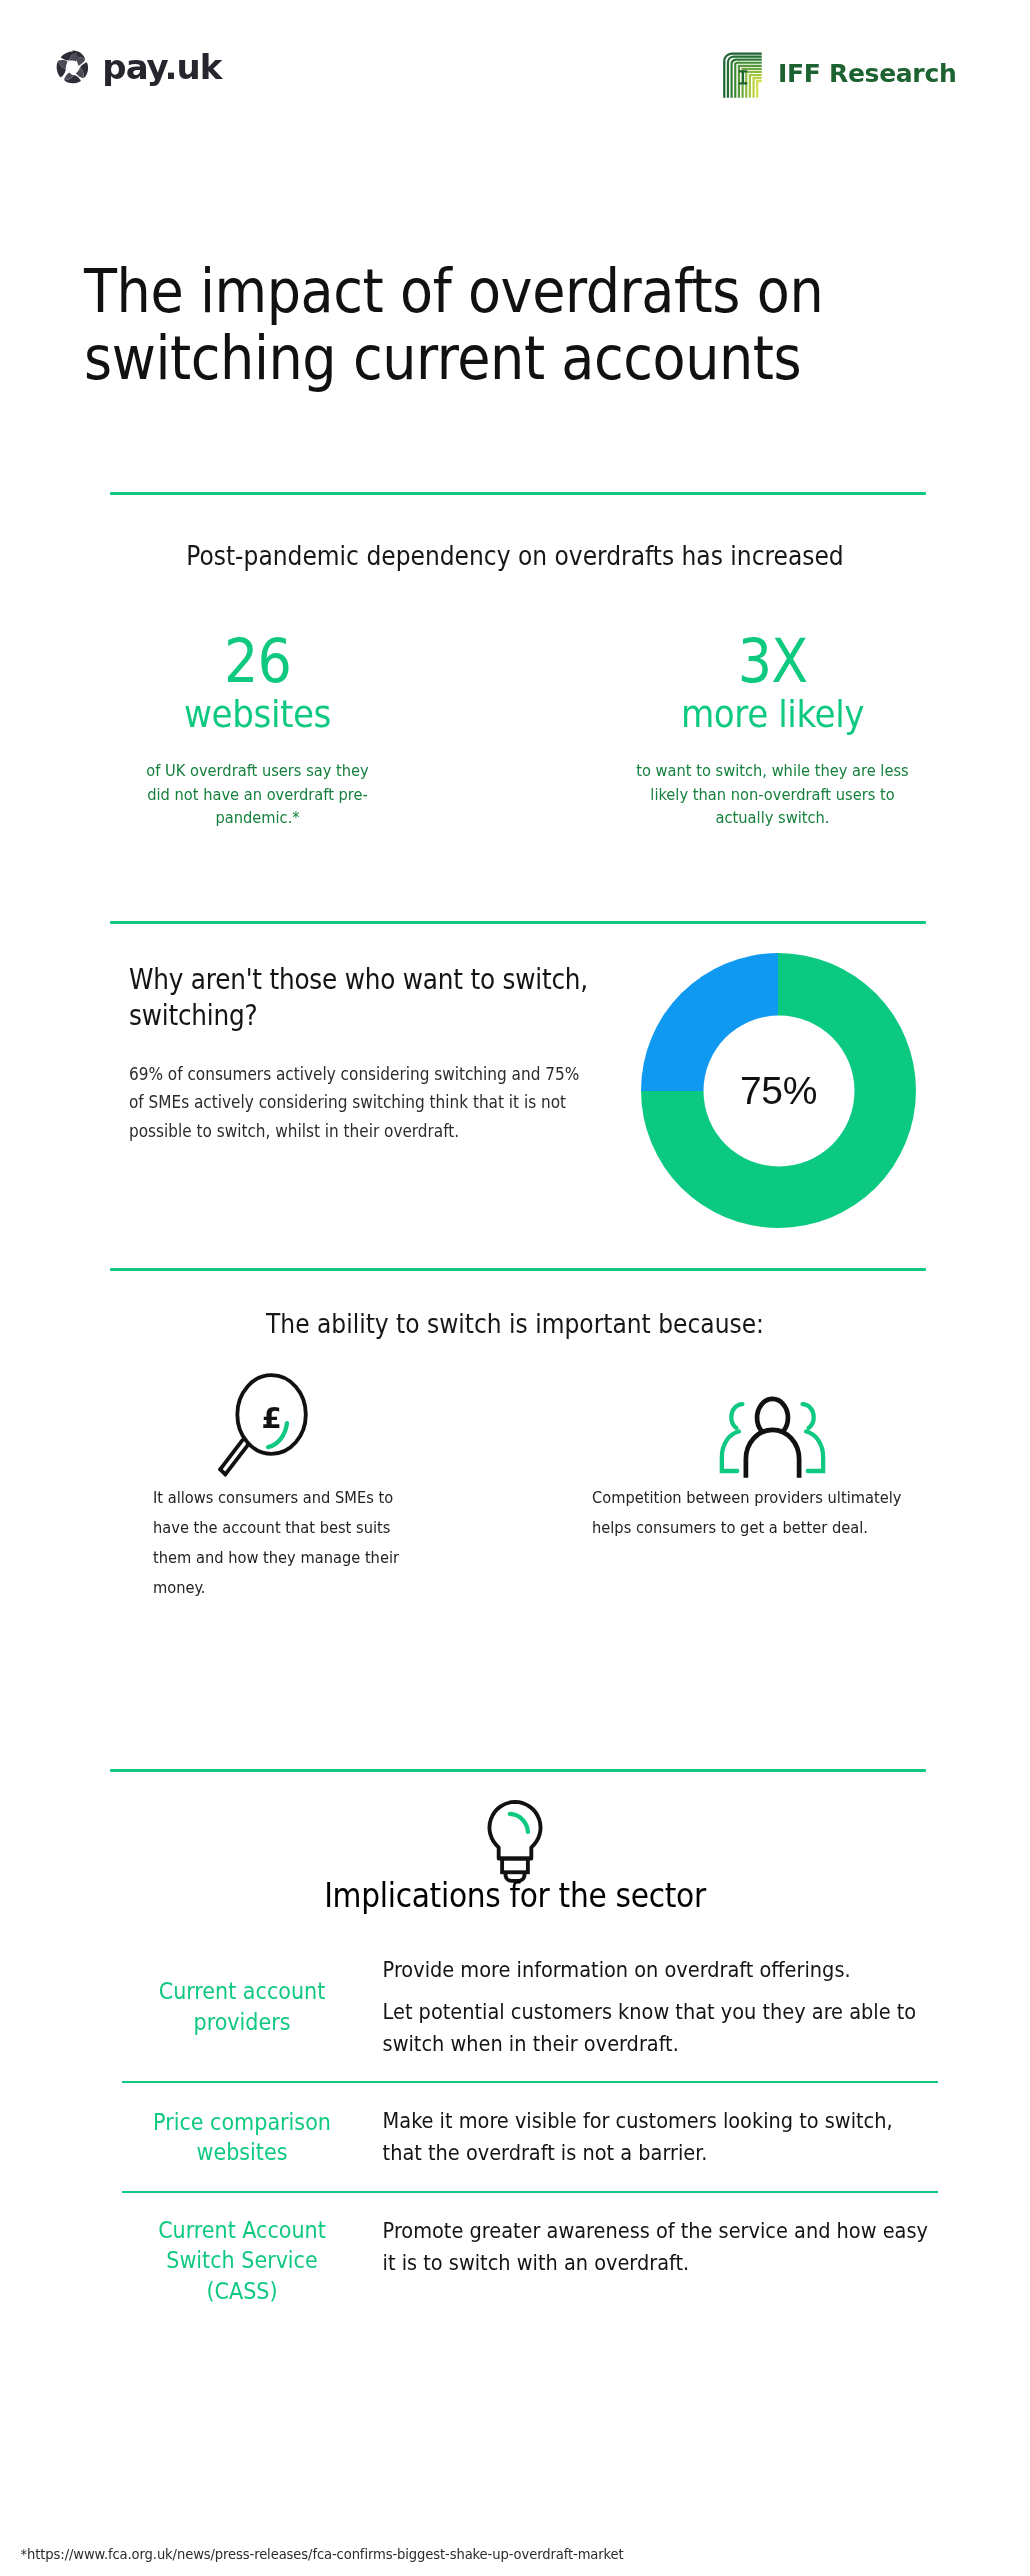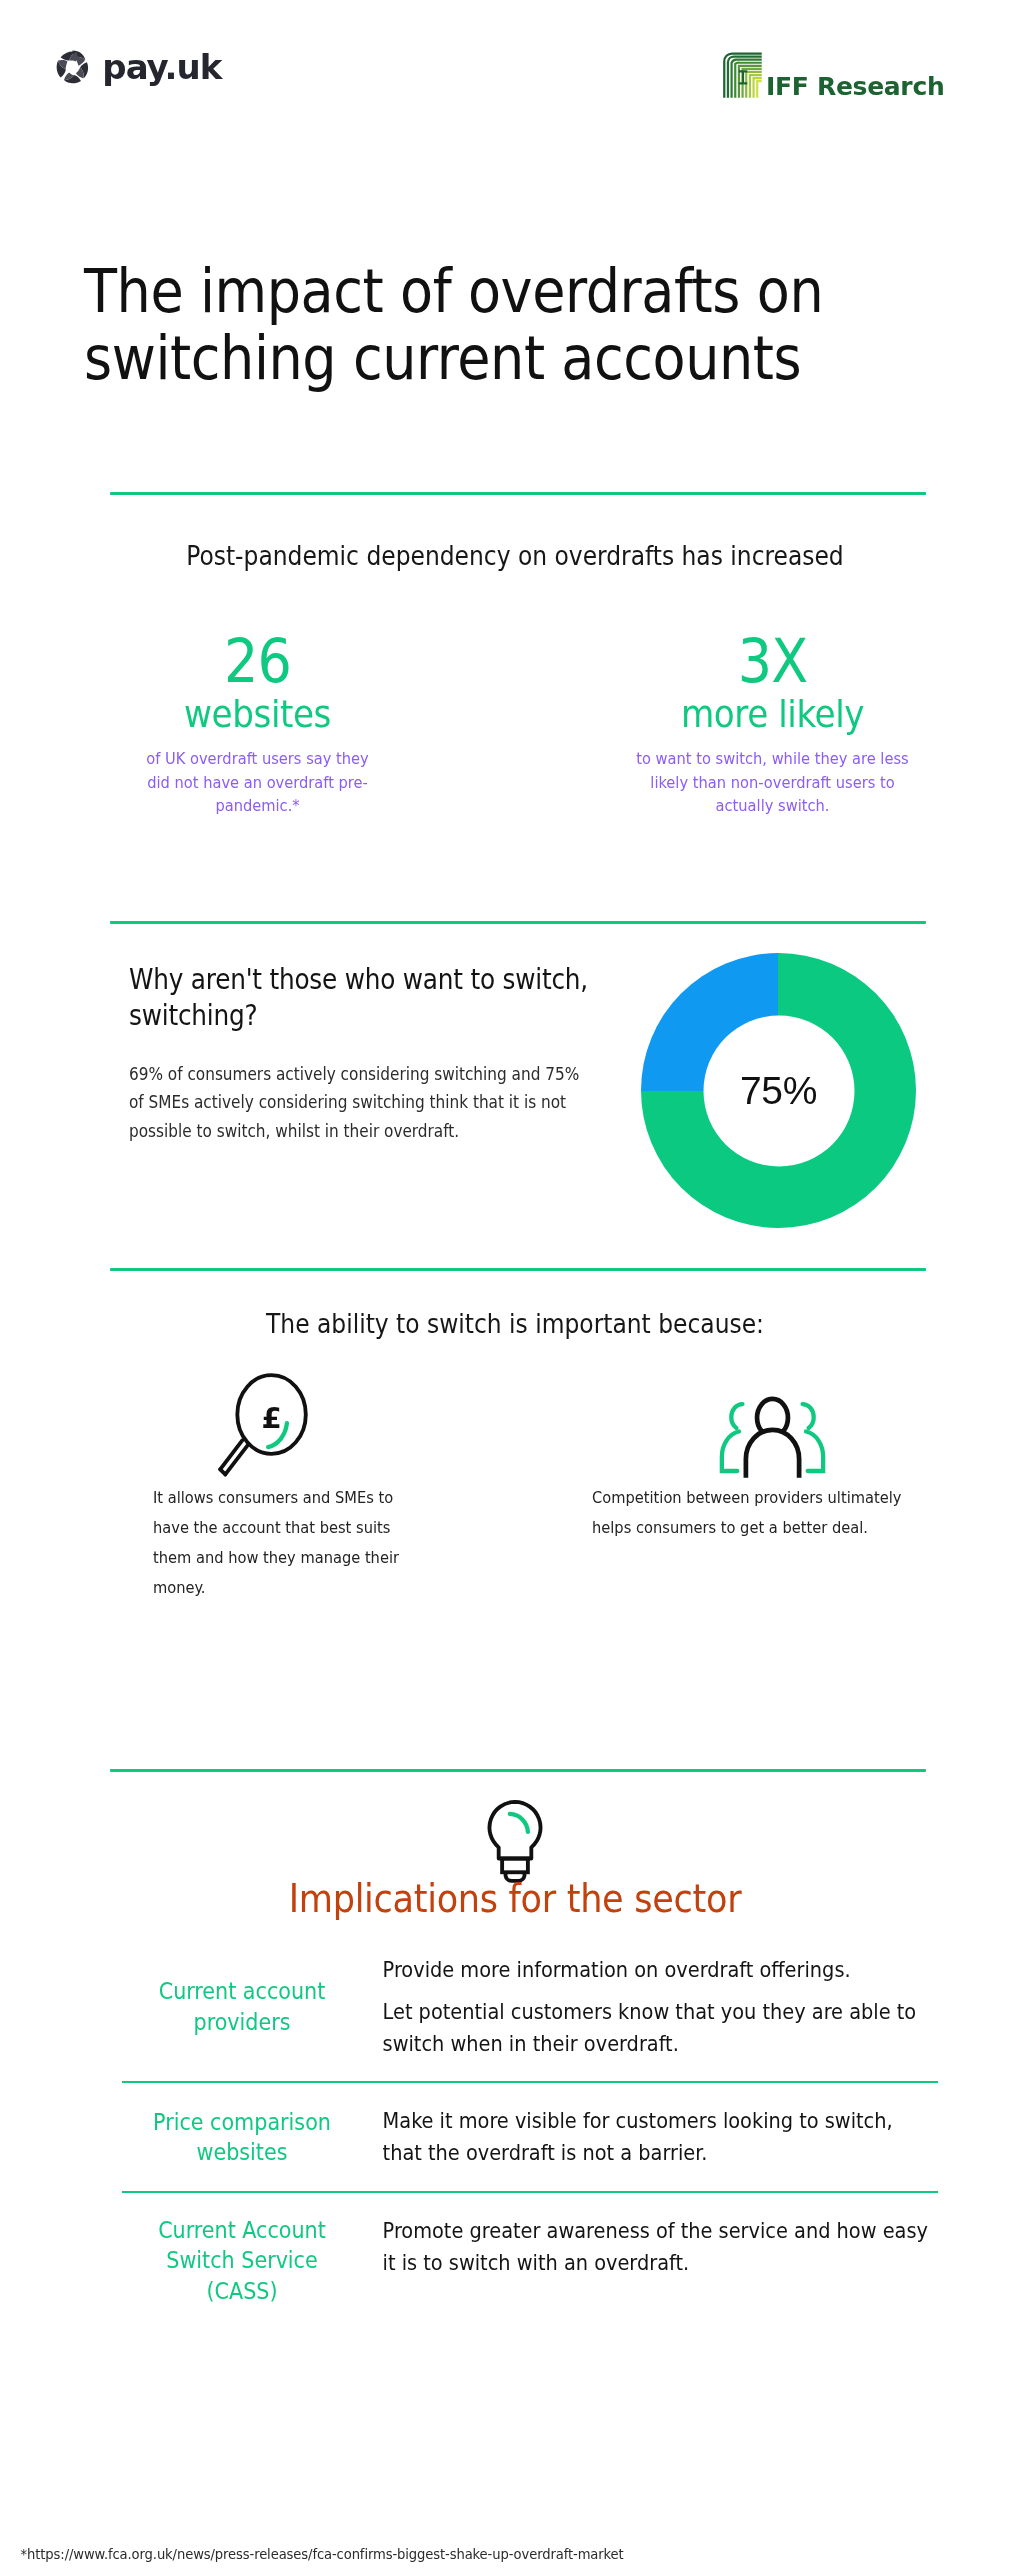--- a/index.html
+++ b/index.html
@@ -24,21 +24,21 @@
   .payuk-mark { width:39px; height:39px; position:relative; }
   .payuk-mark svg { display:block; }
   .payuk-word {
     font-family:"DejaVu Sans","Liberation Sans",sans-serif;
     font-weight:bold; font-size:34px; letter-spacing:-1px;
     color:#26262f; line-height:1;
   }
 
   .iff-logo {
     position:absolute; left:720px; top:1.7px;
-    display:flex; align-items:flex-end; 
+    display:flex; align-items:center; gap:12px;
   }
   .iff-mark { width:46px; height:50px; }
   .iff-word {
     font-family:"DejaVu Sans","Liberation Sans",sans-serif;
     font-weight:bold; font-size:25px; color:#1d6332; letter-spacing:-0.3px;
     line-height:1;
   }
 
   
   .main-title {
@@ -69,22 +69,22 @@
   .stat { width:50%; text-align:center; }
   .stat-big {
     font-size:60px; line-height:1.0; font-weight:300; color:#0FC981;
     letter-spacing:-0.9px;
   }
   .stat-mid {
     font-size:38px; line-height:1.12; font-weight:300; color:#0FC981;
     letter-spacing:-0.4px; margin-top:1.7px;
   }
   .stat-desc {
-    margin-top:12px; font-size:16.3px; line-height:1.45; font-weight:400;
-    color:#8b5cf6;
+    margin-top:24px; font-size:16.3px; line-height:1.45; font-weight:400;
+    color:#15803d;
   }
   .stat-1 .stat-desc { padding:0 146px; }
   .stat-2 .stat-desc { padding:0 120px; }
 
   
   .why-block { position:absolute; left:129px; top:962px; width:481px; }
   .why-title {
     font-size:27.5px; font-weight:300; line-height:1.3; color:#141414;
     letter-spacing:-0.2px;
   }
@@ -124,21 +124,21 @@
   .reason-1 .reason-text { padding-left:153px; padding-right:101px; }
   .reason-2 .reason-text { padding-left:77px; padding-right:94px; }
 
   
   .bulb-wrap {
     position:absolute; top:1795px; left:0; width:1030px;
     display:flex; justify-content:center;
   }
   .impl-title {
     position:absolute; top:1876px; left:0; width:1030px; text-align:center;
-    font-size:39px; font-weight:300; color:#c2410c; letter-spacing:-0.3px;
+    font-size:33px; font-weight:300; color:#000000; letter-spacing:-0.3px;
   }
 
   .impl-table { position:absolute; top:1932px; left:122px; width:816px; }
   .impl-row { display:flex; position:relative; padding:22px 0; }
   .impl-row + .impl-row { border-top:2.6px solid #0FC981; }
   .impl-label {
     width:240px; flex:0 0 240px; text-align:center;
     color:#0FC981; font-size:23px; font-weight:300; line-height:1.32;
     display:flex; align-items:center; justify-content:center;
     padding:0 10.3px;

